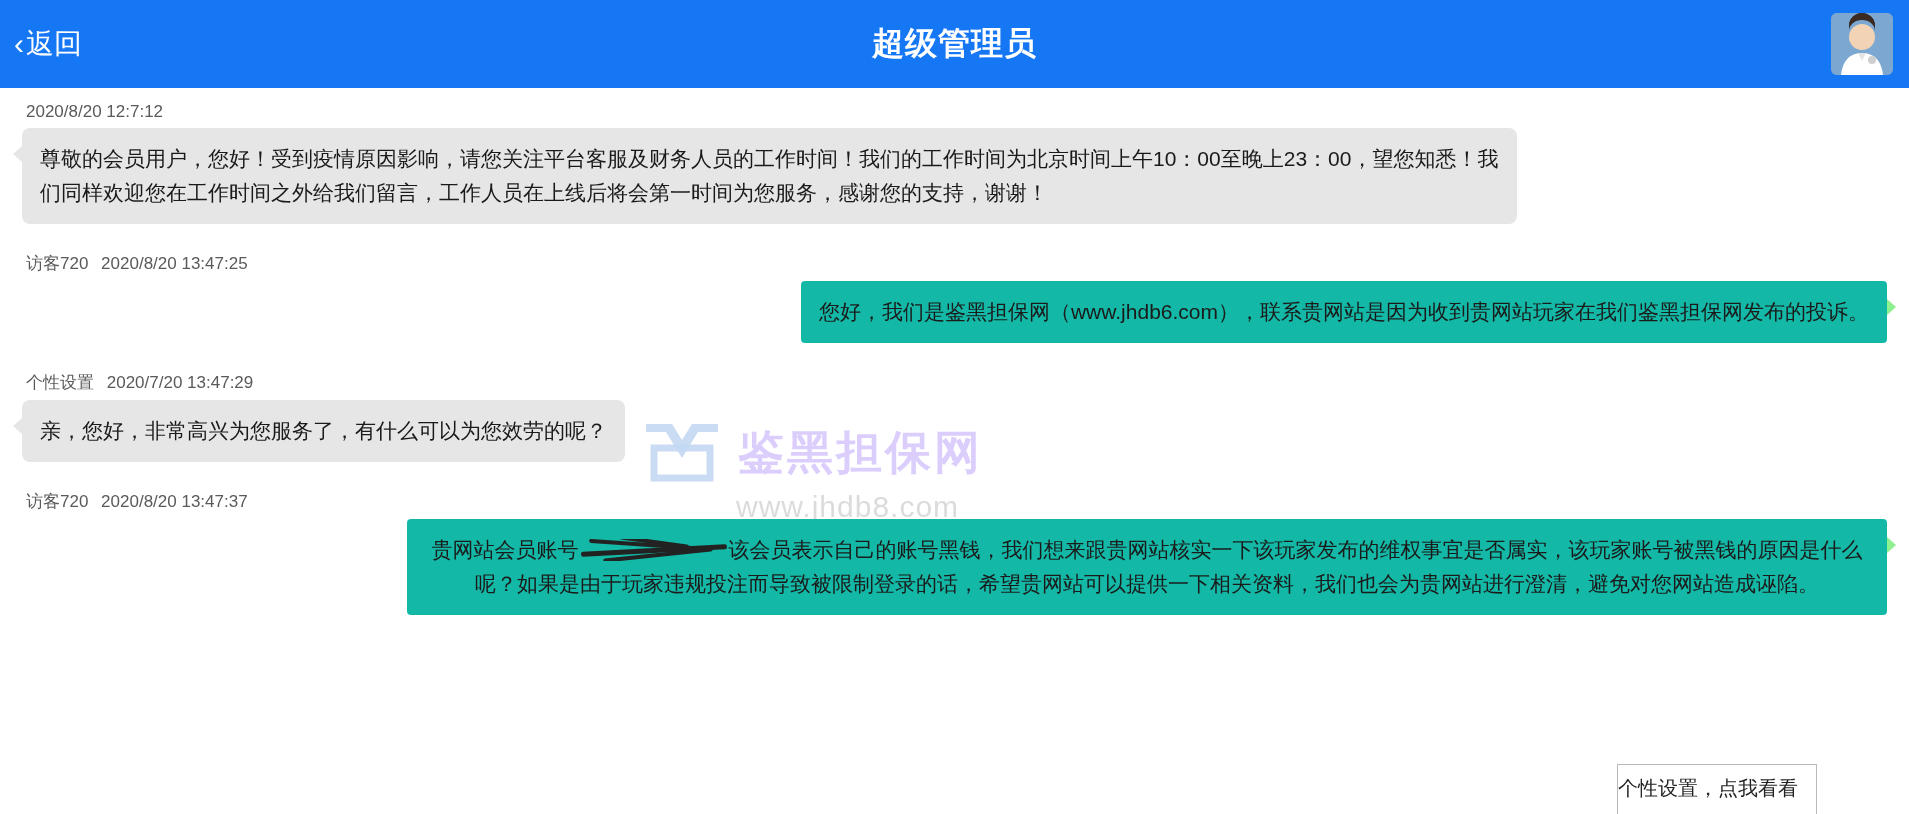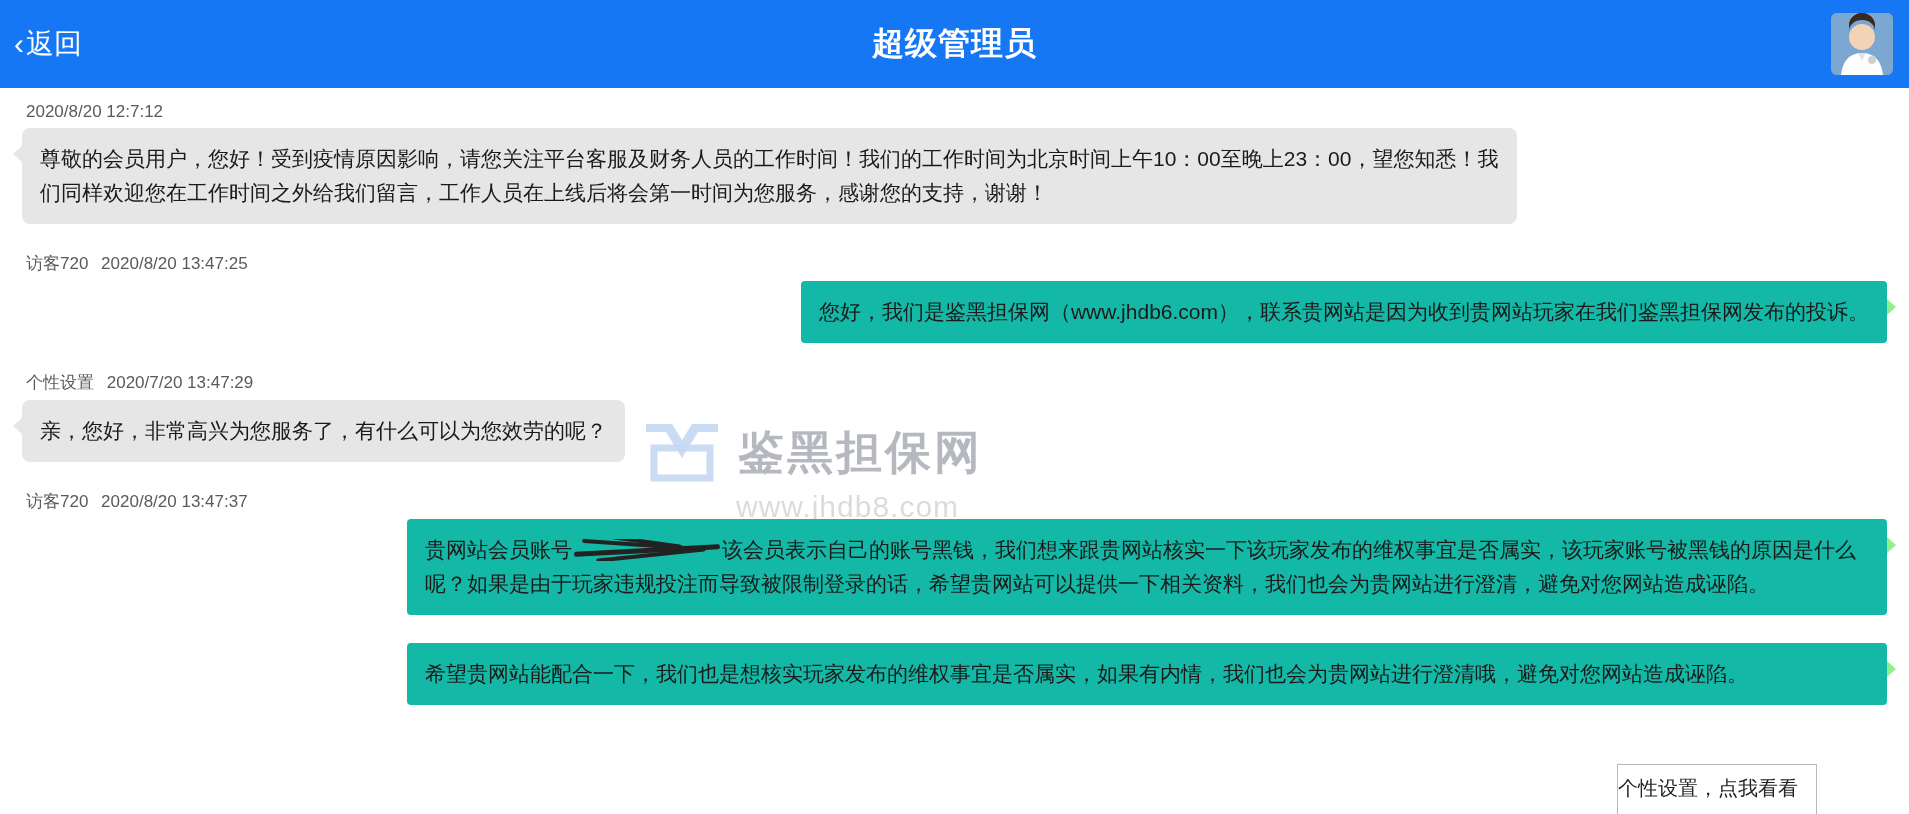--- a/index.html
+++ b/index.html
@@ -72,21 +72,21 @@
     top: 330px;
     width: 520px;
     pointer-events: none;
     user-select: none;
     opacity: 0.30;
   }
   .wm-row { display: flex; align-items: center; gap: 14px; }
   .wm-text {
     font-size: 46px;
     font-weight: 700;
-    color: #0f172a;
+    color: #8b5cf6;
     letter-spacing: 3px;
   }
   .wm-sub {
     font-size: 30px;
     color: #8a8a8a;
     letter-spacing: 1px;
     margin-left: 96px;
     margin-top: 2px;
   }
 
@@ -131,21 +131,21 @@
   .bubble.out::after {
     content: "";
     position: absolute;
     right: -9px;
     top: 18px;
     border-width: 8px 0 8px 9px;
     border-style: solid;
     border-color: transparent transparent transparent #8ef08e;
   }
 
-  .bubble.wide { width: 1480px; }
+  .bubble.wide { width: 1480px; text-align: center; }
   .bubble.full { width: 1495px; }
 
   .redacted {
     display: inline-block;
     position: relative;
     width: 150px;
     height: 22px;
     vertical-align: -4px;
     overflow: hidden;
   }
@@ -245,19 +245,16 @@
       <span>2020/8/20 13:47:37</span>
     </div>
     <div class="bubble-row right">
       <div class="bubble out wide">
         <span>贵网站会员账号</span><span class="redacted"><i></i><i></i><i></i><i></i></span><span>该会员表示自己的账号黑钱，我们想来跟贵网站核实一下该玩家发布的维权事宜是否属实，该玩家账号被黑钱的原因是什么呢？如果是由于玩家违规投注而导致被限制登录的话，希望贵网站可以提供一下相关资料，我们也会为贵网站进行澄清，避免对您网站造成诬陷。</span>
       </div>
     </div>
   </div>
 
   <div class="msg-group">
-    <div class="bubble-row right">
-      <div class="bubble out wide">希望贵网站能配合一下，我们也是想核实玩家发布的维权事宜是否属实，如果有内情，我们也会为贵网站进行澄清哦，避免对您网站造成诬陷。</div>
-    </div>
   </div>
 
   <div class="settings-popup">个性设置，点我看看</div>
 </div>
 
 </body></html>

